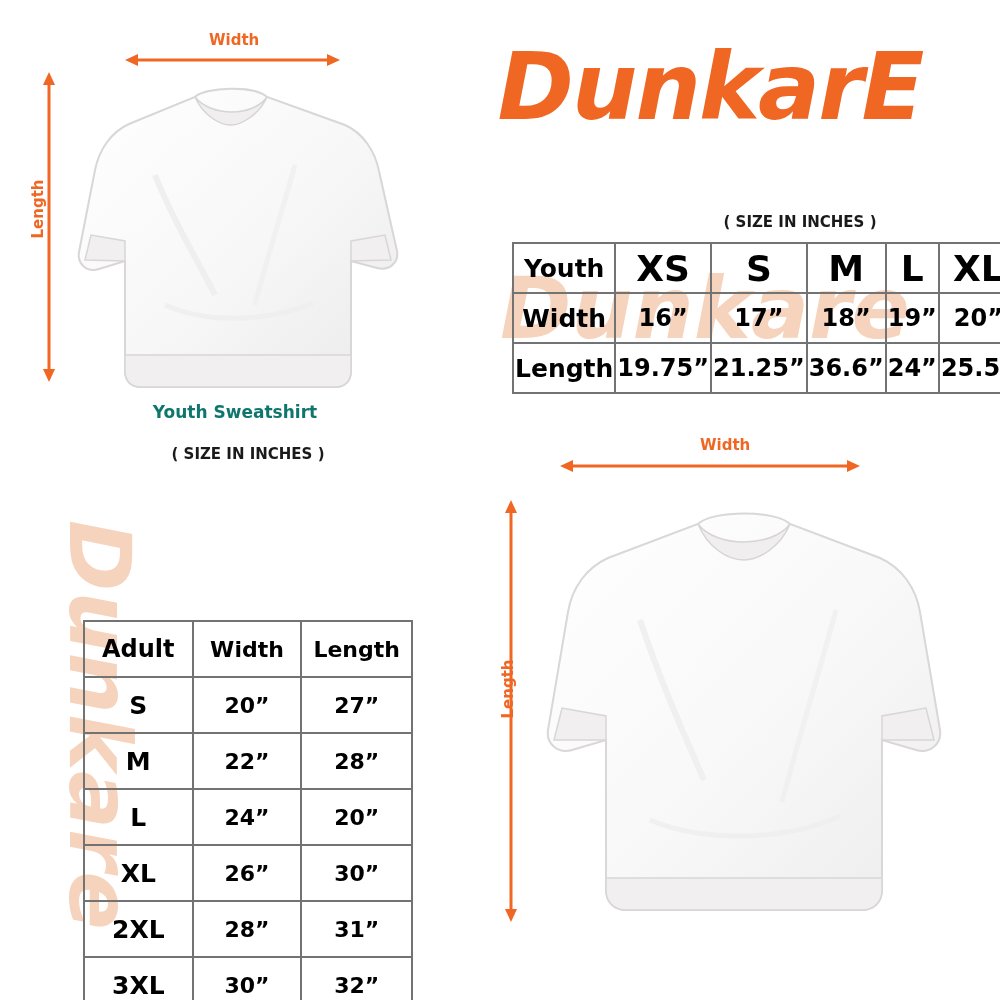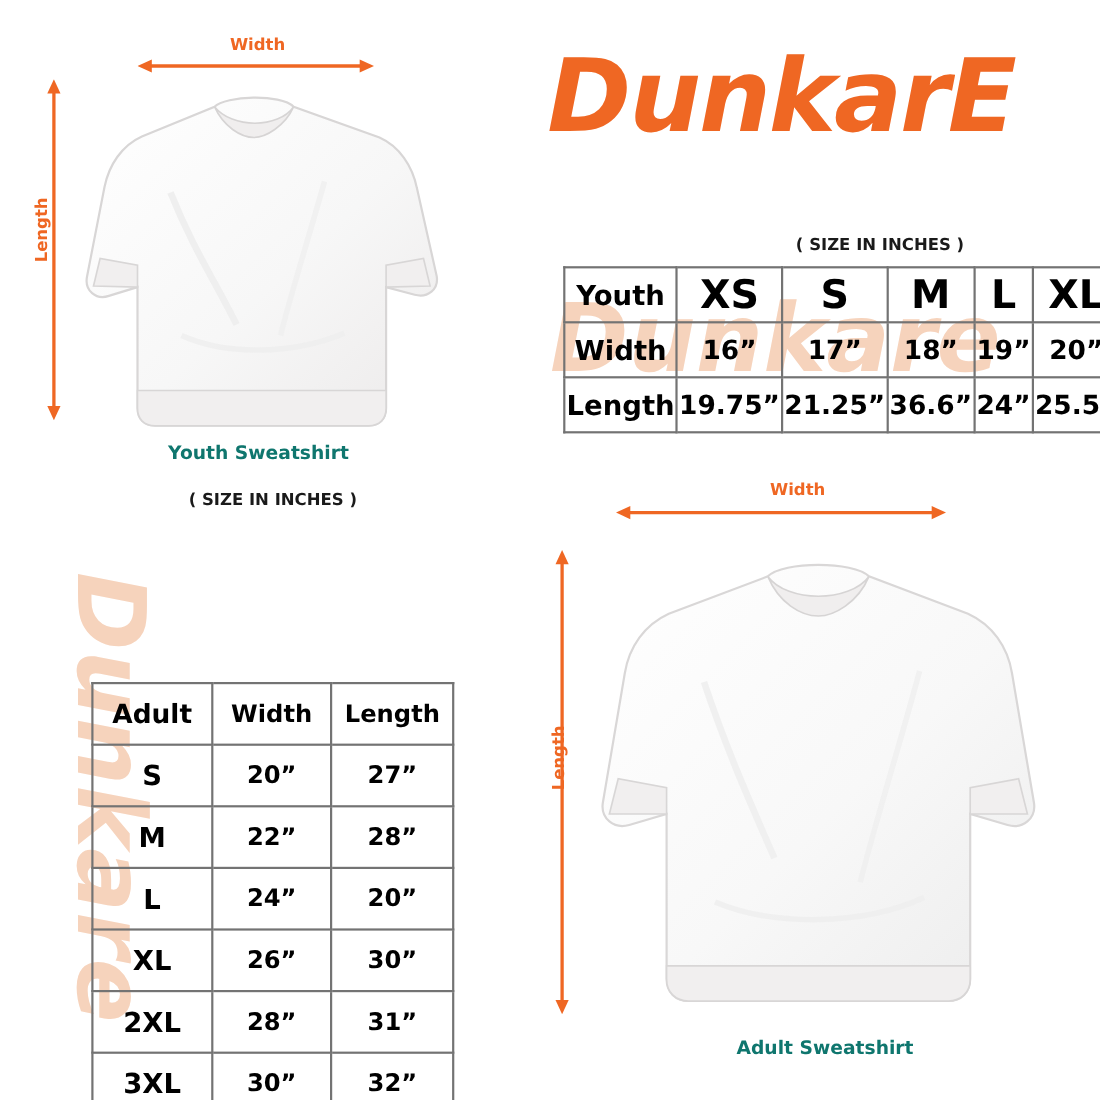--- a/index.html
+++ b/index.html
@@ -343,15 +343,14 @@
 
   <div class="v-arrow" style="left:503px; top:500px;">
     <svg width="16" height="422" viewBox="0 0 16 422" xmlns="http://www.w3.org/2000/svg">
       <line x1="8" y1="10" x2="8" y2="412" stroke="#ef6723" stroke-width="3"></line>
       <polygon points="8,0 2,13 14,13" fill="#ef6723"></polygon>
       <polygon points="8,422 2,409 14,409" fill="#ef6723"></polygon>
     </svg>
   </div>
   <div class="arrow-label vertical" style="left:458px; top:680px; width:100px; text-align:center;">Length</div>
 
-  <div class="caption" style="left:630px; top:943px; width:240px;">Adult Sweatshirt</div>
 
 </div>
 
 </body></html>

